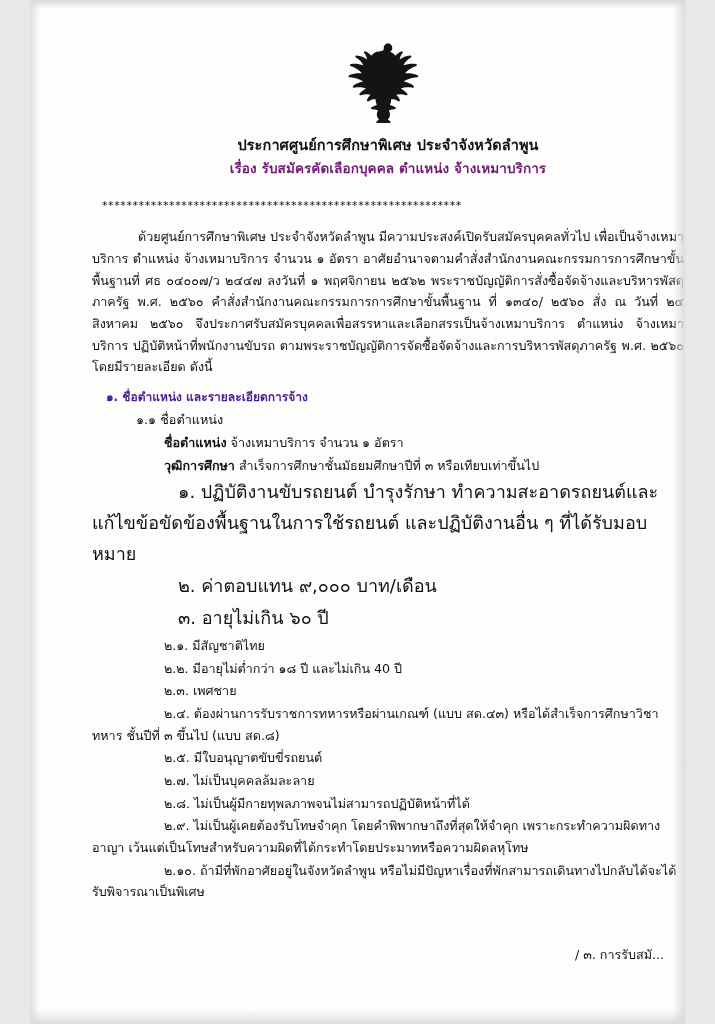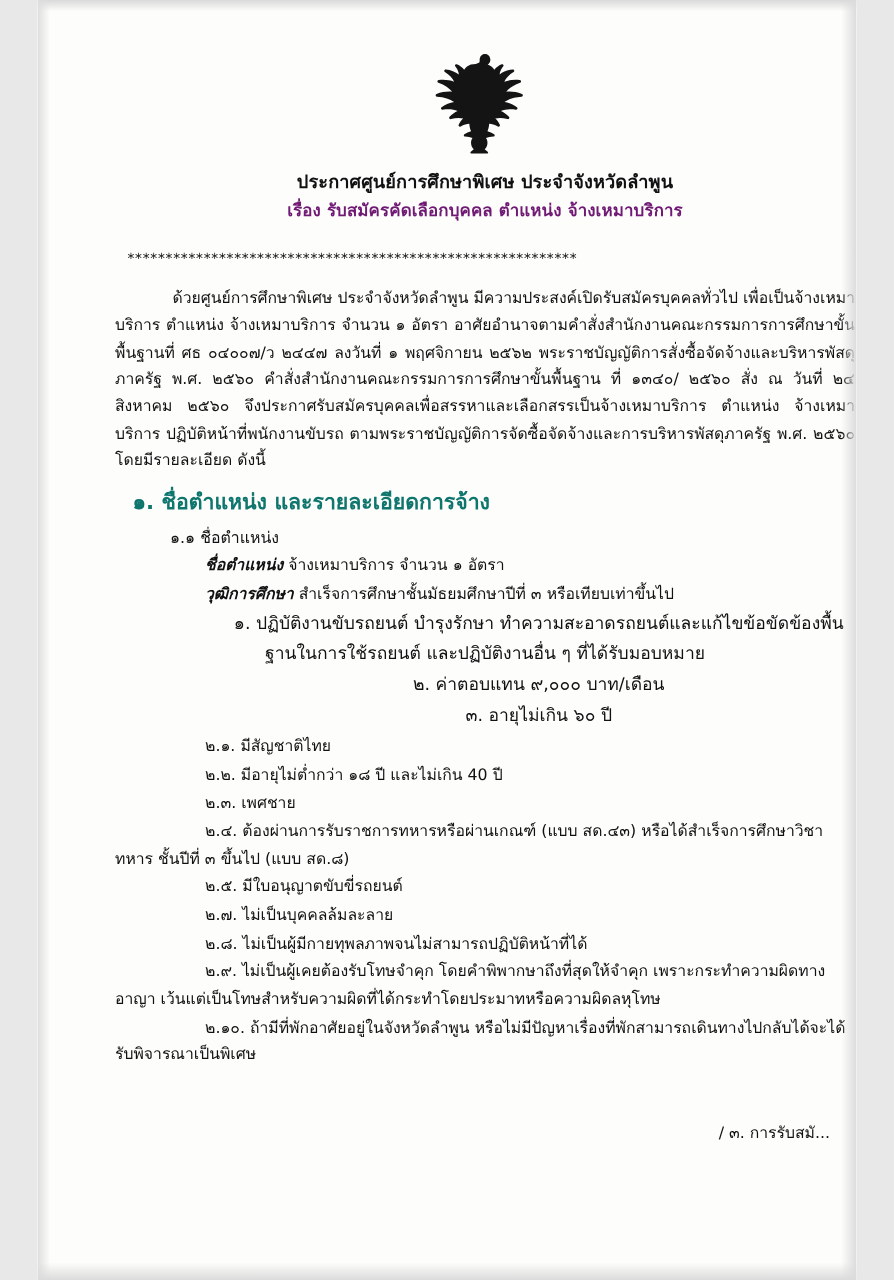--- a/index.html
+++ b/index.html
@@ -85,23 +85,23 @@
     line-height: 1.72;
     margin: 0 0 2px 0;
     text-align: justify;
     text-justify: inter-word;
   }
   .indent-first {
     text-indent: 46px;
   }
   .sec-head {
     font-family: "DejaVu Sans", sans-serif;
-    font-size: 17px;
-    font-weight: bold;
-    color: #0f766e;
+    font-size: 12px;
+    font-weight: bold;
+    color: #4c1d95;
     line-height: 1.7;
     margin: 9px 0 0 0;
     padding-left: 14px;
   }
   .lvl1 {
     font-family: "DejaVu Sans", sans-serif;
     font-size: 12.7px;
     font-weight: normal;
     color: #111;
     line-height: 1.7;
@@ -111,30 +111,28 @@
   .lvl2 {
     font-family: "DejaVu Sans", sans-serif;
     font-size: 12.6px;
     color: #111;
     line-height: 1.72;
     margin: 1px 0 0 0;
     padding-left: 72px;
   }
   .lvl2 b {
     font-weight: bold;
-    font-style: italic;
   }
   .lvl3 {
     font-family: "DejaVu Sans", sans-serif;
-    font-size: 14px;
+    font-size: 18px;
     color: #111;
     line-height: 1.72;
     margin: 1px 0 0 0;
     padding-left: 86px;
-    text-align: center;
   }
   .lvl3.wrap {
     padding-left: 0;
     text-indent: 86px;
   }
   .lvl2.wrap {
     padding-left: 0;
     text-indent: 72px;
   }
   .footer-note {

